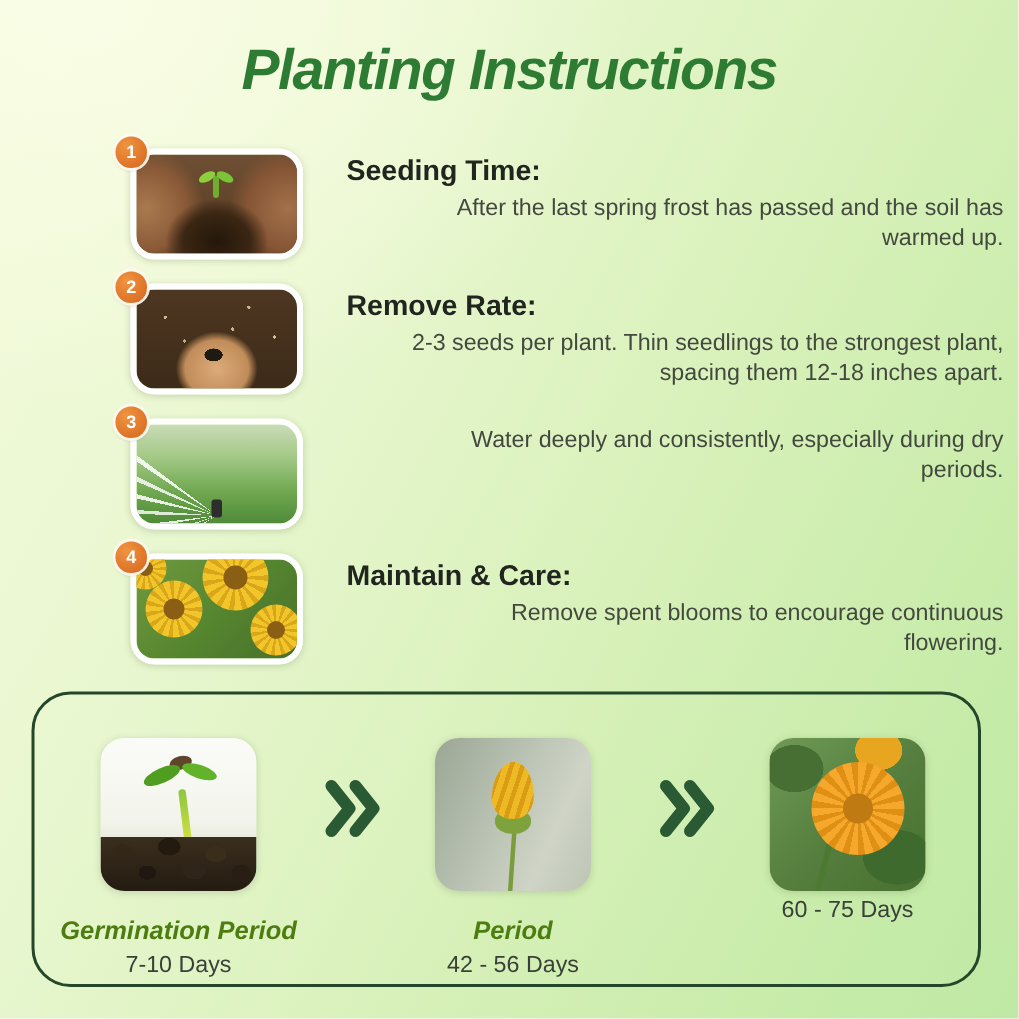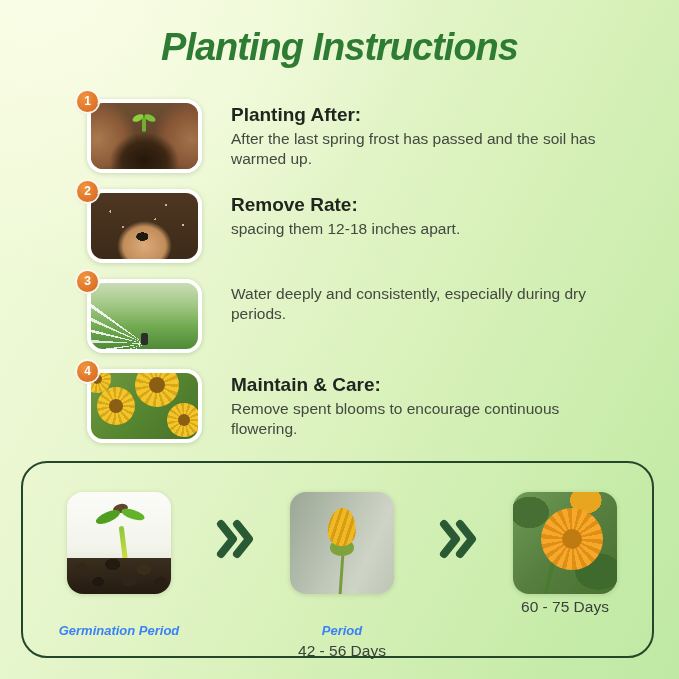--- a/index.html
+++ b/index.html
@@ -25,21 +25,21 @@
   }
   .photo-art{position:absolute;inset:0;}
   .badge{
     position:absolute;top:-8px;left:-10px;width:21px;height:21px;border-radius:50%;
     background:radial-gradient(circle at 35% 30%,#f09440,#dd7226 72%);
     color:#fff;font-weight:700;font-size:12px;line-height:21px;text-align:center;
     box-shadow:0 0 0 2px rgba(255,249,240,.92), 0 1px 3px rgba(0,0,0,.28);z-index:3;
   }
   .step-text{margin-left:29px;padding-top:5px;width:438px;}
   .step-heading{font-size:19px;font-weight:700;color:#20261f;margin:0 0 3px 0;}
-  .step-body{font-size:15.5px;color:#43493f;line-height:1.32;}
+  .step-body{font-size:15.5px;color:#43493f;line-height:1.32;text-align:right;}
   
   .art-planting{
     background:
       radial-gradient(46% 62% at 50% 88%, #241709 0%, #3a2613 45%, rgba(0,0,0,0) 70%),
       radial-gradient(48% 80% at 6% 55%, #a97a4e 0%, #8a5a38 52%, rgba(0,0,0,0) 76%),
       radial-gradient(48% 80% at 94% 55%, #a3714a 0%, #855535 52%, rgba(0,0,0,0) 76%),
       linear-gradient(180deg,#6e4f33 0%,#553a22 100%);
   }
   .sprout{position:absolute;left:51px;top:14px;width:4px;height:15px;background:#6fae2f;border-radius:2px;}
   .sprout::before,.sprout::after{content:"";position:absolute;width:12px;height:6px;background:#8cd03e;border-radius:50%;top:-2px;}
@@ -82,21 +82,21 @@
   .panel{
     position:absolute;left:21px;top:461px;width:633px;height:197px;
     border:2px solid #24472a;border-radius:26px;box-sizing:border-box;
   }
   .stage-col{position:absolute;width:170px;text-align:center;}
   .col-1{left:11px;}  .col-2{left:234px;}  .col-3{left:457px;}
   .stage-photo{
     width:104px;height:102px;border-radius:16px;overflow:hidden;position:relative;
     margin:29px auto 0 auto;box-shadow:0 1px 5px rgba(60,80,40,.18);
   }
-  .stage-label{font-size:13px;font-weight:700;font-style:italic;color:#3b82f6;margin-top:29px;}
+  .stage-label{font-size:17px;font-weight:700;font-style:italic;color:#4d7c0f;margin-top:17px;}
   .stage-duration{font-size:15.5px;color:#394039;margin-top:4px;}
   .chevrons{position:absolute;top:55px;}
   .chev-1{left:193px;} .chev-2{left:416px;}
   
   .art-germ{background:linear-gradient(180deg,#fbfcf8 0%,#f2f4eb 55%,#e2e4d8 78%,#d6d7ca 100%);}
   .soil{position:absolute;left:0;right:0;bottom:0;height:36px;
     background:
       radial-gradient(11px 9px at 14% 28%, #332818 0 58%, rgba(0,0,0,0) 59%),
       radial-gradient(13px 10px at 44% 18%, #241b10 0 58%, rgba(0,0,0,0) 59%),
       radial-gradient(12px 9px at 74% 32%, #3a2d1c 0 58%, rgba(0,0,0,0) 59%),
@@ -136,38 +136,39 @@
   <div class="step-row">
     <div class="photo-wrap">
       <div class="badge">1</div>
       <div class="photo-frame">
         <div class="photo-art art-planting">
           <span class="sprout"></span>
         </div>
       </div>
     </div>
     <div class="step-text">
-      <div class="step-heading">Planting After:</div>
+      <div class="step-heading">Seeding Time:</div>
       <div class="step-body">
         <div>After the last spring frost has passed and the soil has</div>
         <div>warmed up.</div>
       </div>
     </div>
   </div>
 
   <div class="step-row">
     <div class="photo-wrap">
       <div class="badge">2</div>
       <div class="photo-frame">
         <div class="photo-art art-seeds"></div>
       </div>
     </div>
     <div class="step-text">
       <div class="step-heading">Remove Rate:</div>
       <div class="step-body">
+        <div>2-3 seeds per plant. Thin seedlings to the strongest plant,</div>
         <div>spacing them 12-18 inches apart.</div>
       </div>
     </div>
   </div>
 
   <div class="step-row">
     <div class="photo-wrap">
       <div class="badge">3</div>
       <div class="photo-frame">
         <div class="photo-art art-sprinkler">
@@ -213,20 +214,21 @@
     <div class="stage-photo">
       <div class="photo-art art-germ">
         <span class="germ-husk"></span>
         <span class="germ-leaf-l"></span>
         <span class="germ-leaf-r"></span>
         <span class="germ-stem"></span>
         <span class="soil"></span>
       </div>
     </div>
     <div class="stage-label">Germination Period</div>
+    <div class="stage-duration">7-10 Days</div>
   </div>
 
   <div class="chevrons chev-1">
     <svg width="38" height="42" viewBox="0 0 38 42">
       <path d="M5 6 L17 21 L5 36" fill="none" stroke="#2a5a34" stroke-width="8" stroke-linecap="round" stroke-linejoin="round"></path>
       <path d="M21 6 L33 21 L21 36" fill="none" stroke="#2a5a34" stroke-width="8" stroke-linecap="round" stroke-linejoin="round"></path>
     </svg>
   </div>
 
   <div class="stage-col col-2">

